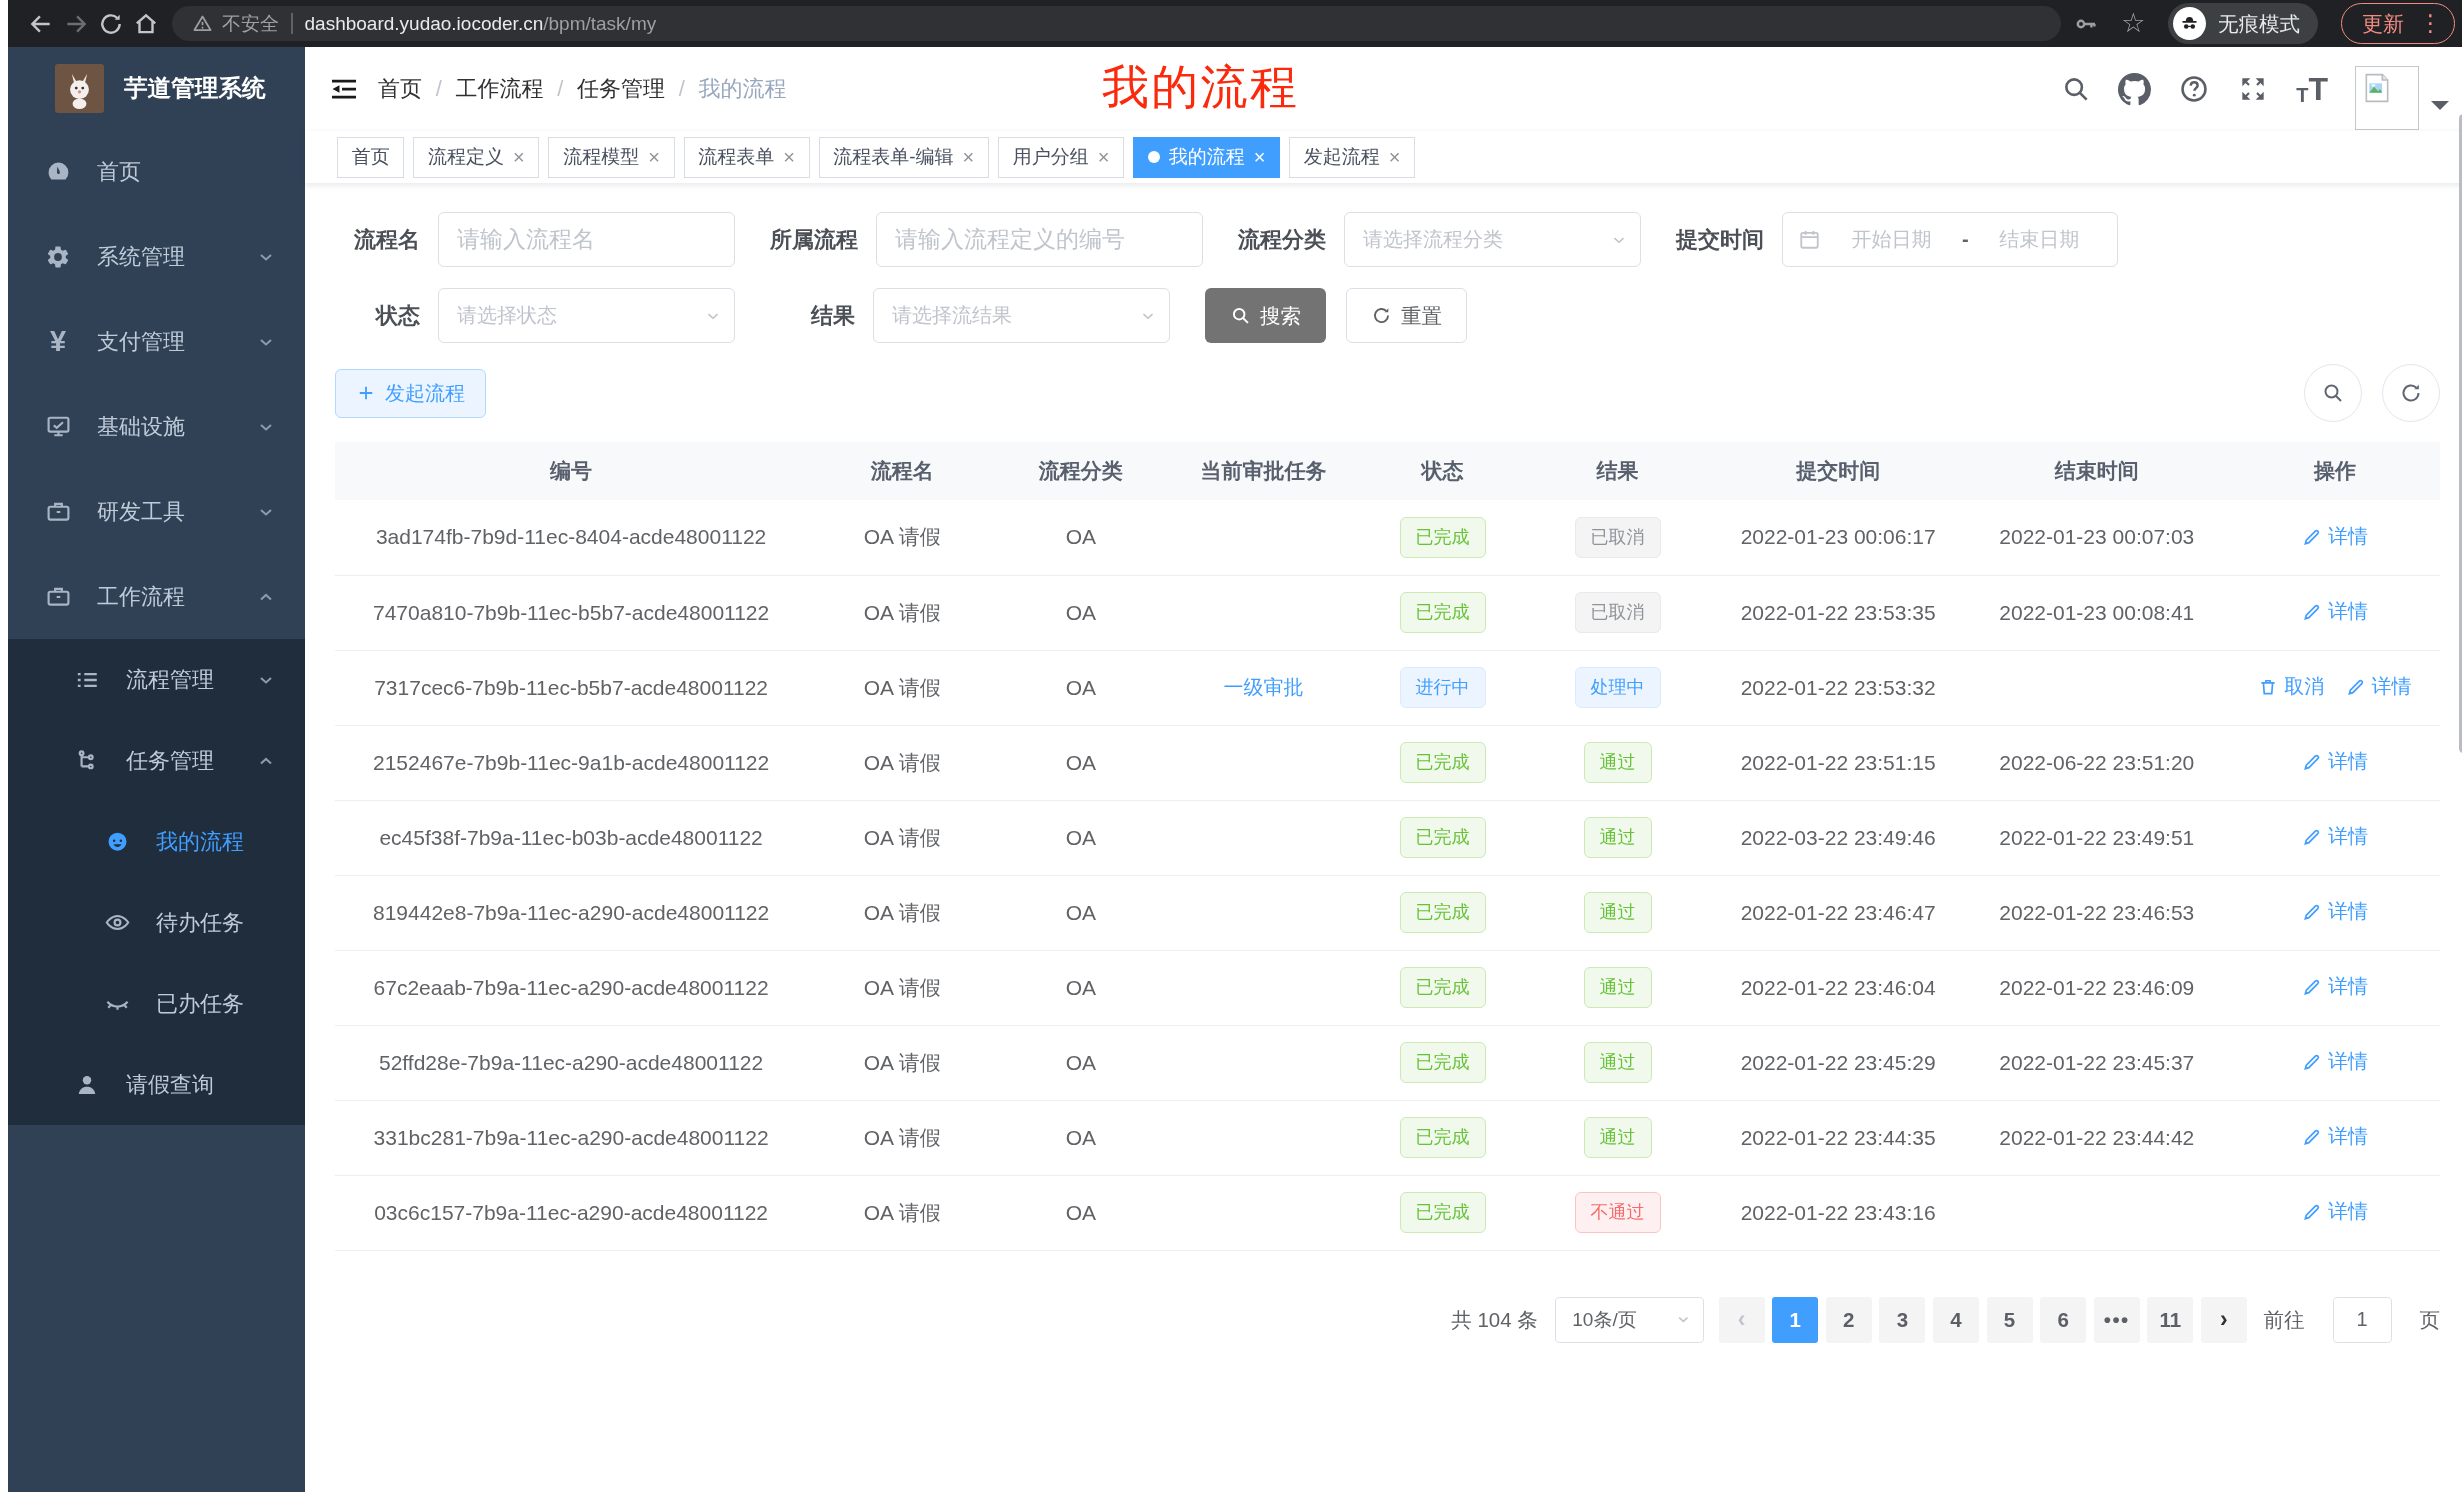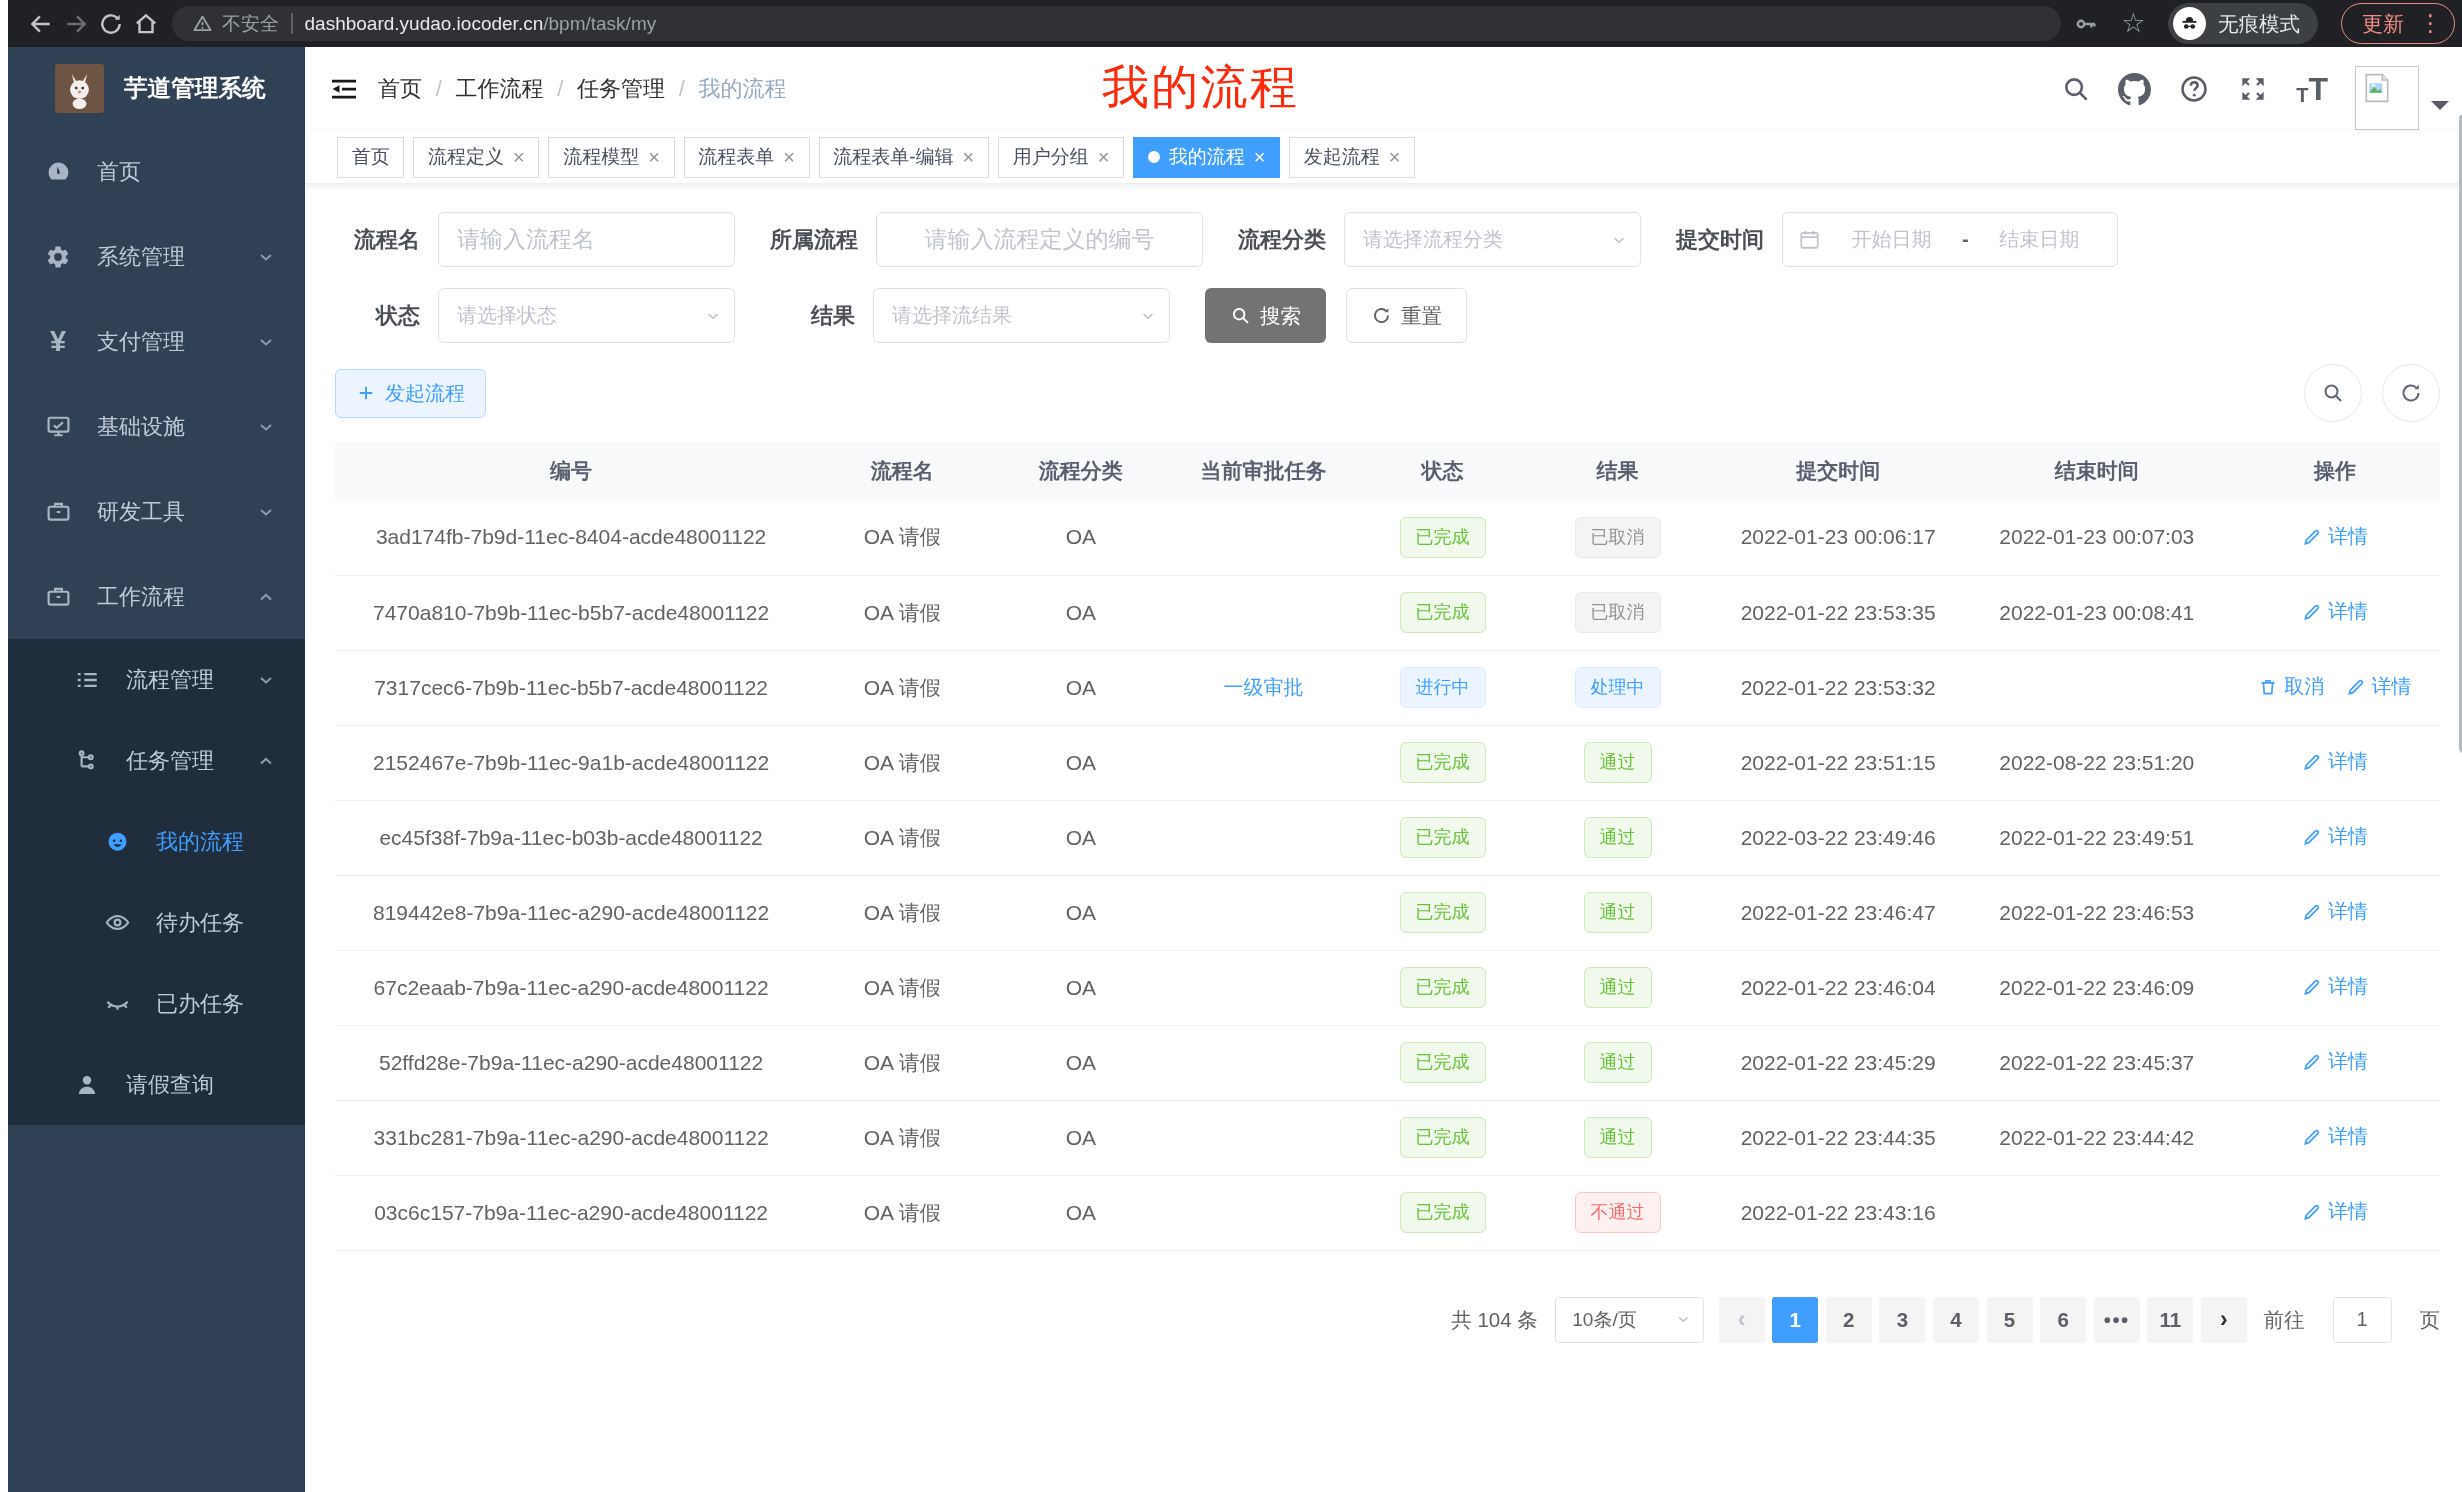--- a/index.html
+++ b/index.html
@@ -73,21 +73,21 @@
 
   
   .content { flex:1; padding:29px 30px 0; background:#fff; position:relative; }
   .filter-row { display:flex; align-items:center; margin-bottom:21px; }
   .f-group { display:flex; align-items:center; margin-right:35px; }
   .f-label { min-width:85px; text-align:right; font-size:22px; font-weight:700; color:#4c5056;
              margin-right:18px; white-space:nowrap; }
   .inp { height:55px; border:1.5px solid #dcdfe6; border-radius:6px; font-size:23px; color:#606266;
          padding:13px 18px; background:#fff; outline:none; font-family:inherit; }
   .inp::placeholder { color:#c0c4cc; }
-  .w390 { width:297px; } .w430 { width:327px;text-align:center; } .w442 { width:336px; }
+  .w390 { width:297px; } .w430 { width:327px; } .w442 { width:336px; }
   .sel { height:55px; border:1.5px solid #dcdfe6; border-radius:6px; background:#fff;
          display:flex; align-items:center; position:relative; cursor:pointer; }
   .sel .ph { color:#c0c4cc; font-size:20px; padding-left:18px; }
   .sel .sel-chev { position:absolute; right:12px; color:#c0c4cc; display:flex; }
   .daterange { display:flex; align-items:center; padding:0 15px; color:#c0c4cc; font-size:20px; gap:7.6px; cursor:pointer; }
   .daterange .dr-part { flex:1; text-align:center; }
   .btn { height:55px; border-radius:6px; font-size:20.5px; display:inline-flex; align-items:center;
          justify-content:center; gap:9px; padding:0 24px; border:1.5px solid transparent; cursor:pointer; font-family:inherit; }
   .btn-primary { background:#737373; color:#fff; }
   .btn-plain { background:#fff; border-color:#dcdfe6; color:#606266; }
@@ -632,21 +632,21 @@
                   </a></td>
   </tr>
               <tr>
     <td>2152467e-7b9b-11ec-9a1b-acde48001122</td>
     <td>OA 请假</td>
     <td>OA</td>
     <td></td>
     <td><span class="tag tag-success">已完成</span></td>
     <td><span class="tag tag-success">通过</span></td>
     <td>2022-01-22 23:51:15</td>
-    <td>2022-08-22 23:51:20</td>
+    <td>2022-06-22 23:51:20</td>
     <td><a class="tlink act">
                     <svg width="20" height="20" viewBox="0 0 24 24" fill="none" stroke="currentColor" stroke-width="2">
                       <path d="M4 20l1.2-4.2L16 5a2.1 2.1 0 0 1 3 3L8.2 18.8 4 20z"></path>
                     </svg>
                     <span>详情</span>
                   </a></td>
   </tr>
               <tr>
     <td>ec45f38f-7b9a-11ec-b03b-acde48001122</td>
     <td>OA 请假</td>

